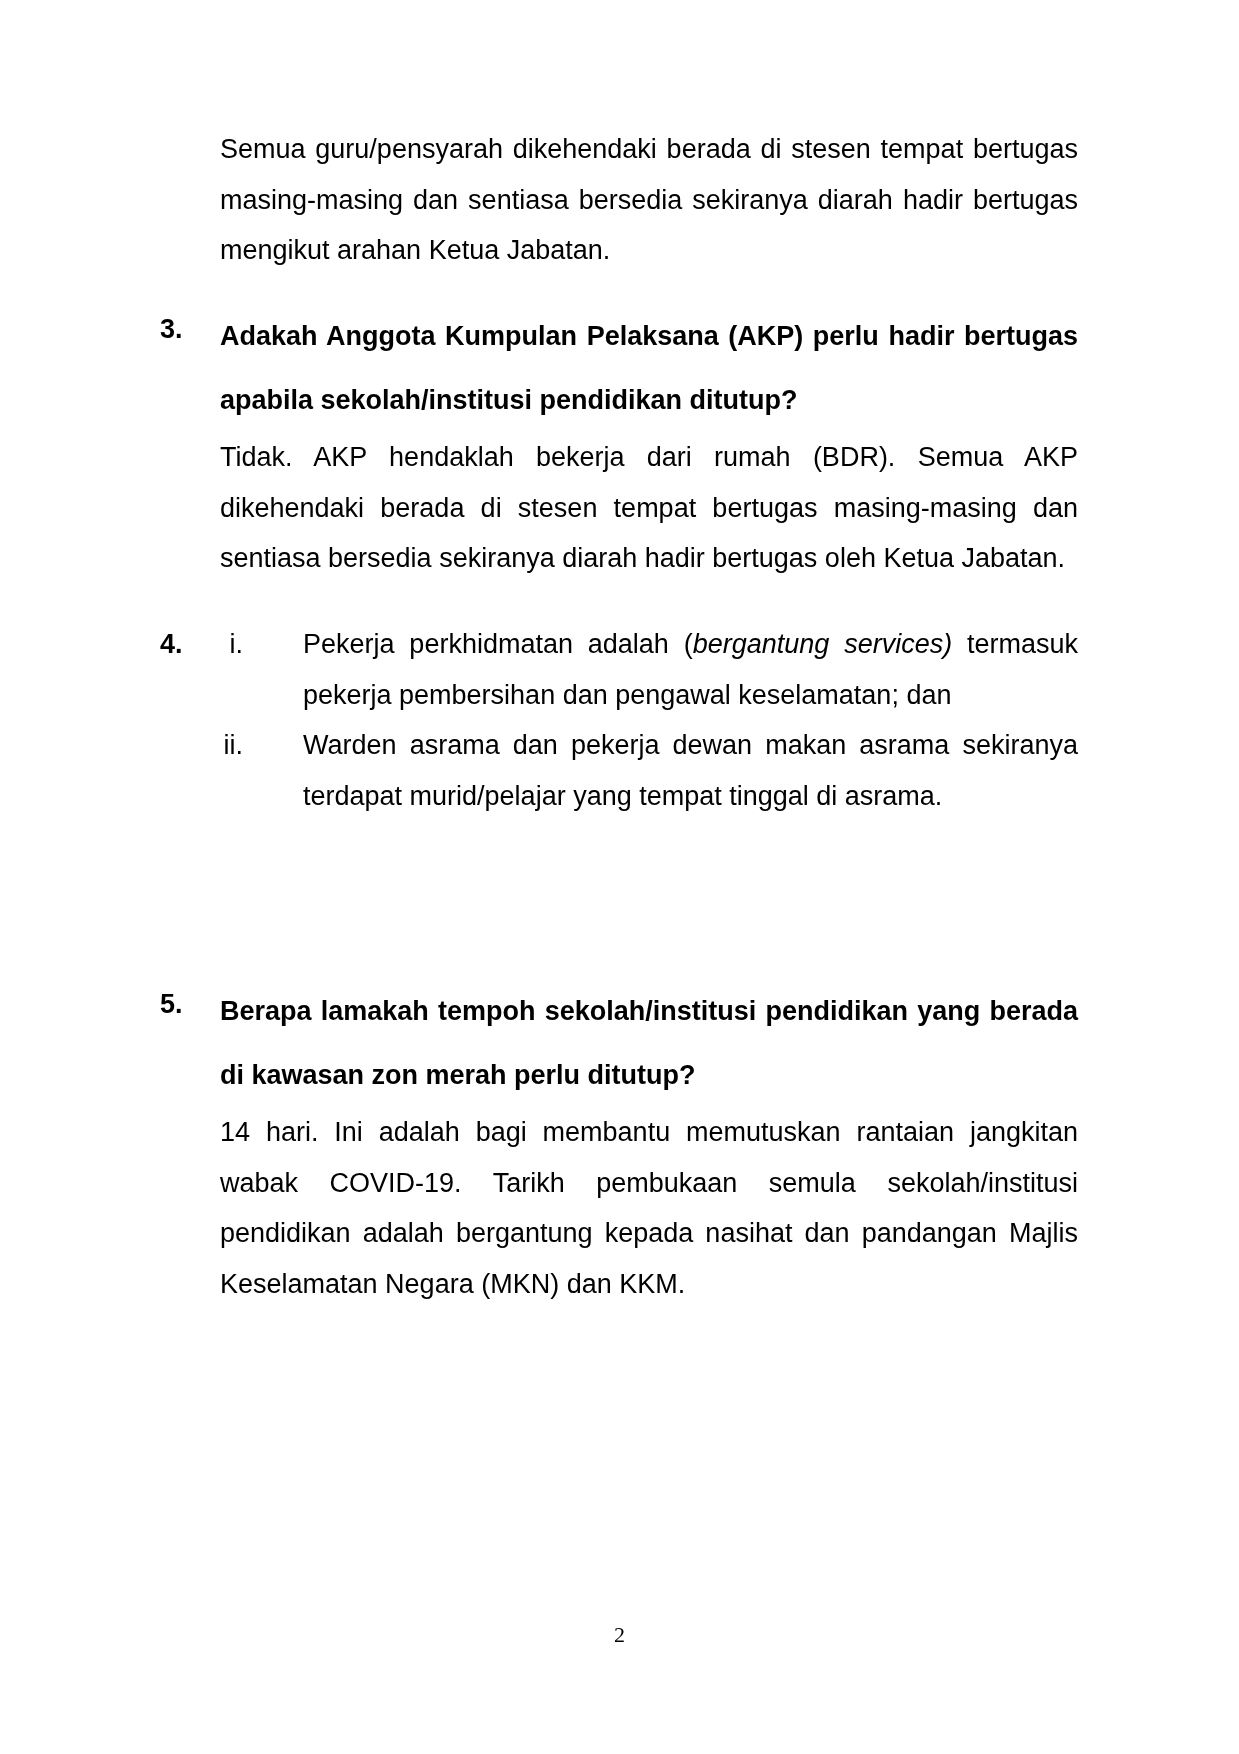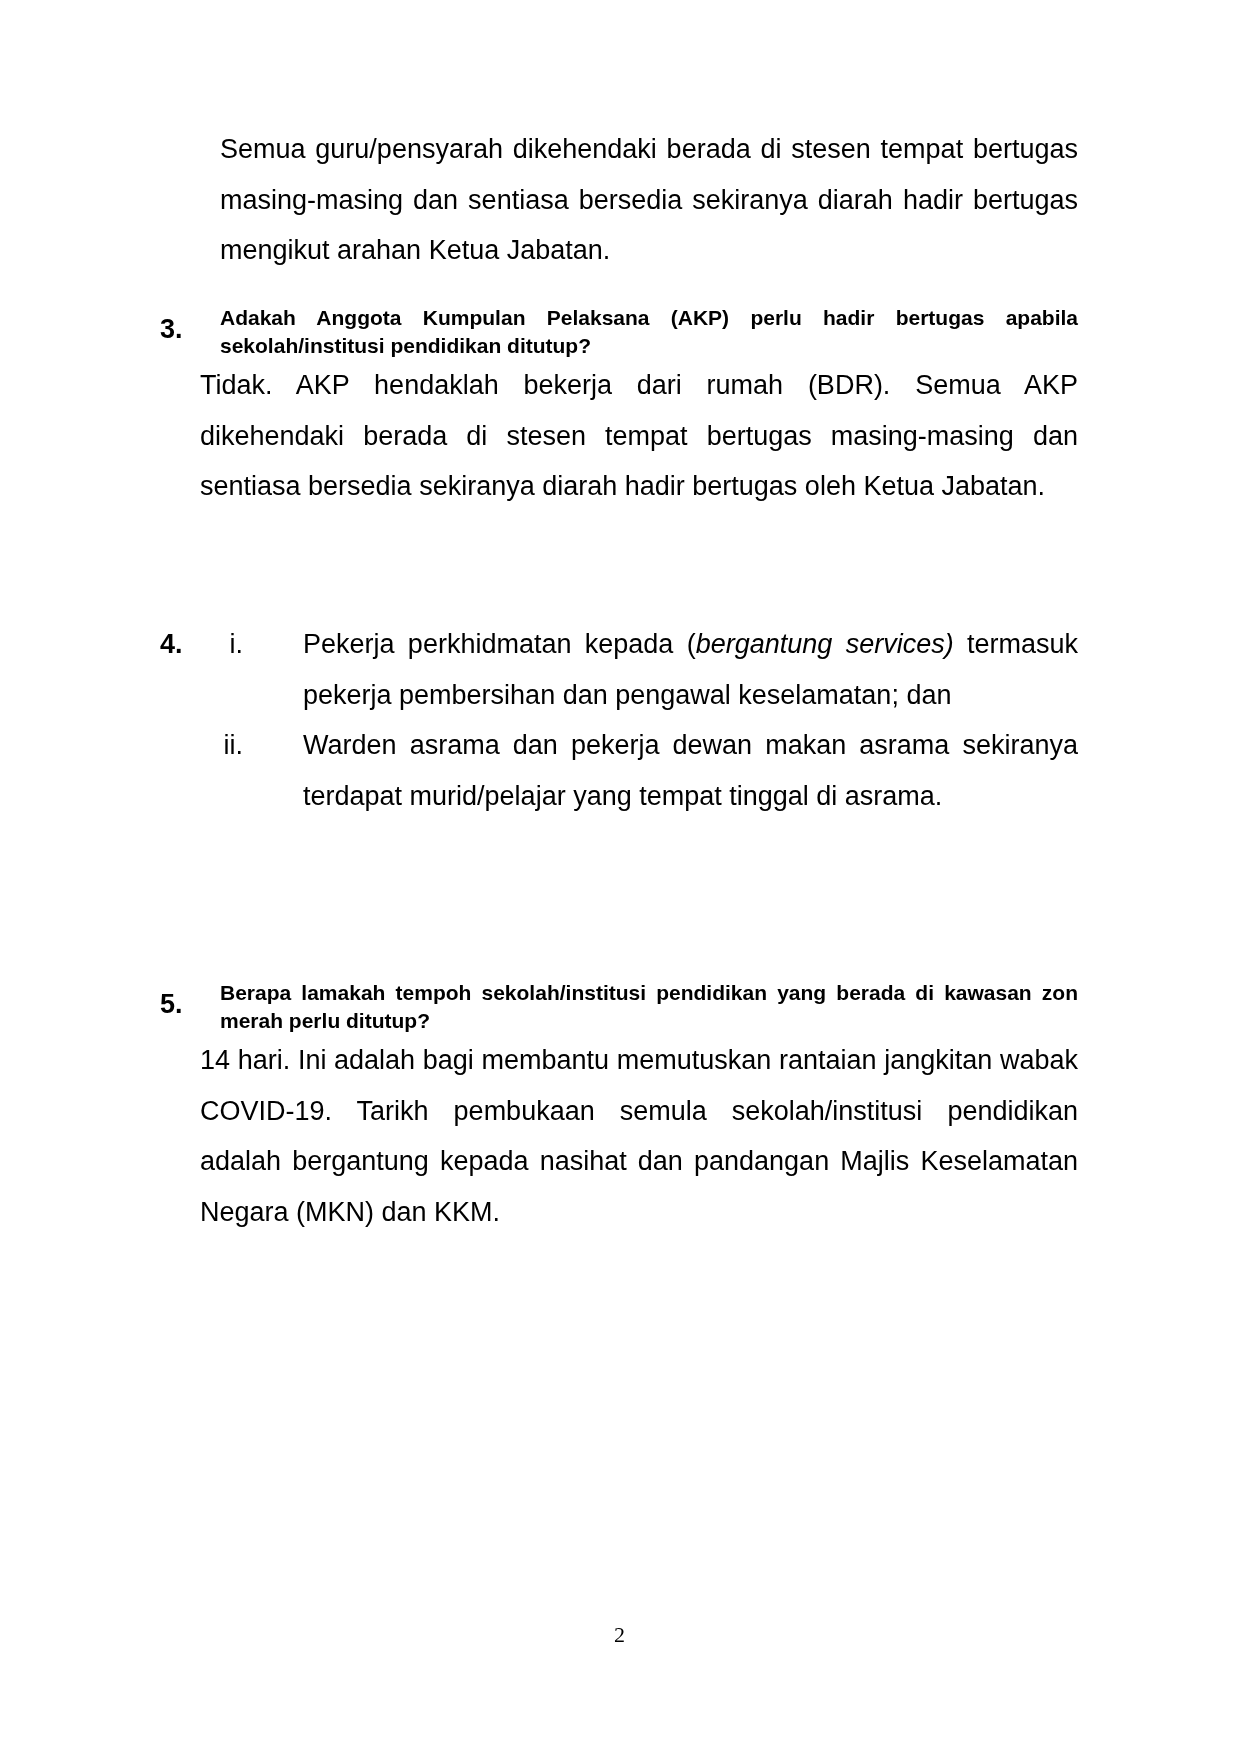--- a/index.html
+++ b/index.html
@@ -3,22 +3,22 @@
   <meta charset="utf-8">
   <style>
     html, body { margin: 0; padding: 0; background: #ffffff; }
     body { width: 1239px; height: 1754px; position: relative; overflow: hidden;
       font-family: "Liberation Sans", sans-serif; color: #000; }
     .page { position: absolute; left: 0; top: 0; width: 1239px; height: 1388px; }
     .para { position: absolute; left: 220px; width: 858px; font-size: 27px;
       line-height: 50.5px; text-align: justify; margin: 0; }
     .q { position: absolute; left: 160px; width: 918px; }
     .q .num { position: absolute; left: 0; top: 0; font-weight: bold; font-size: 27px; line-height: 50.5px; }
-    .q .qtext { margin-left: 60px; font-weight: bold; font-size: 21px; line-height: 28px; text-align: justify; }
-    .q .ans { margin-left: 40px; font-size: 27px; line-height: 50.5px; text-align: justify; }
+    .q .qtext { margin-left: 60px; font-weight: bold; font-size: 27px; line-height: 64px; text-align: justify; }
+    .q .ans { margin-left: 60px; font-size: 27px; line-height: 50.5px; text-align: justify; }
     .list { margin: 0; padding: 0; list-style: none; }
     .list li { position: relative; padding-left: 143px; font-size: 27px; line-height: 50.5px; text-align: justify; }
     .list li .roman { position: absolute; right: 835px; top: 0; }
     .list li .txt { display: block; }
     .footer-page { position: absolute; left: 0; width: 1239px; top: 1622px; text-align: center;
       font-family: "Liberation Serif", serif; font-size: 22px; }
   </style>
 </head>
 <body>
 
@@ -30,21 +30,21 @@
     <span class="num">3.</span>
     <div class="qtext">Adakah Anggota Kumpulan Pelaksana (AKP) perlu hadir bertugas apabila sekolah/institusi pendidikan ditutup?</div>
     <div class="ans">Tidak. AKP hendaklah bekerja dari rumah (BDR). Semua AKP dikehendaki berada di stesen tempat bertugas masing-masing dan sentiasa bersedia sekiranya diarah hadir bertugas oleh Ketua Jabatan.</div>
   </div>
 
   <div class="q" style="top:619px;">
     <span class="num">4.</span>
     <ul class="list">
       <li>
         <span class="roman">i.</span>
-        <span class="txt"><span>Pekerja perkhidmatan kepada (</span><em>bergantung services)</em><span> termasuk pekerja pembersihan dan pengawal keselamatan; dan</span></span>
+        <span class="txt"><span>Pekerja perkhidmatan adalah (</span><em>bergantung services)</em><span> termasuk pekerja pembersihan dan pengawal keselamatan; dan</span></span>
       </li>
       <li>
         <span class="roman">ii.</span>
         <span class="txt">Warden asrama dan pekerja dewan makan asrama sekiranya terdapat murid/pelajar yang tempat tinggal di asrama.</span>
       </li>
     </ul>
   </div>
 
   <div class="q" style="top:979px;">
     <span class="num">5.</span>

